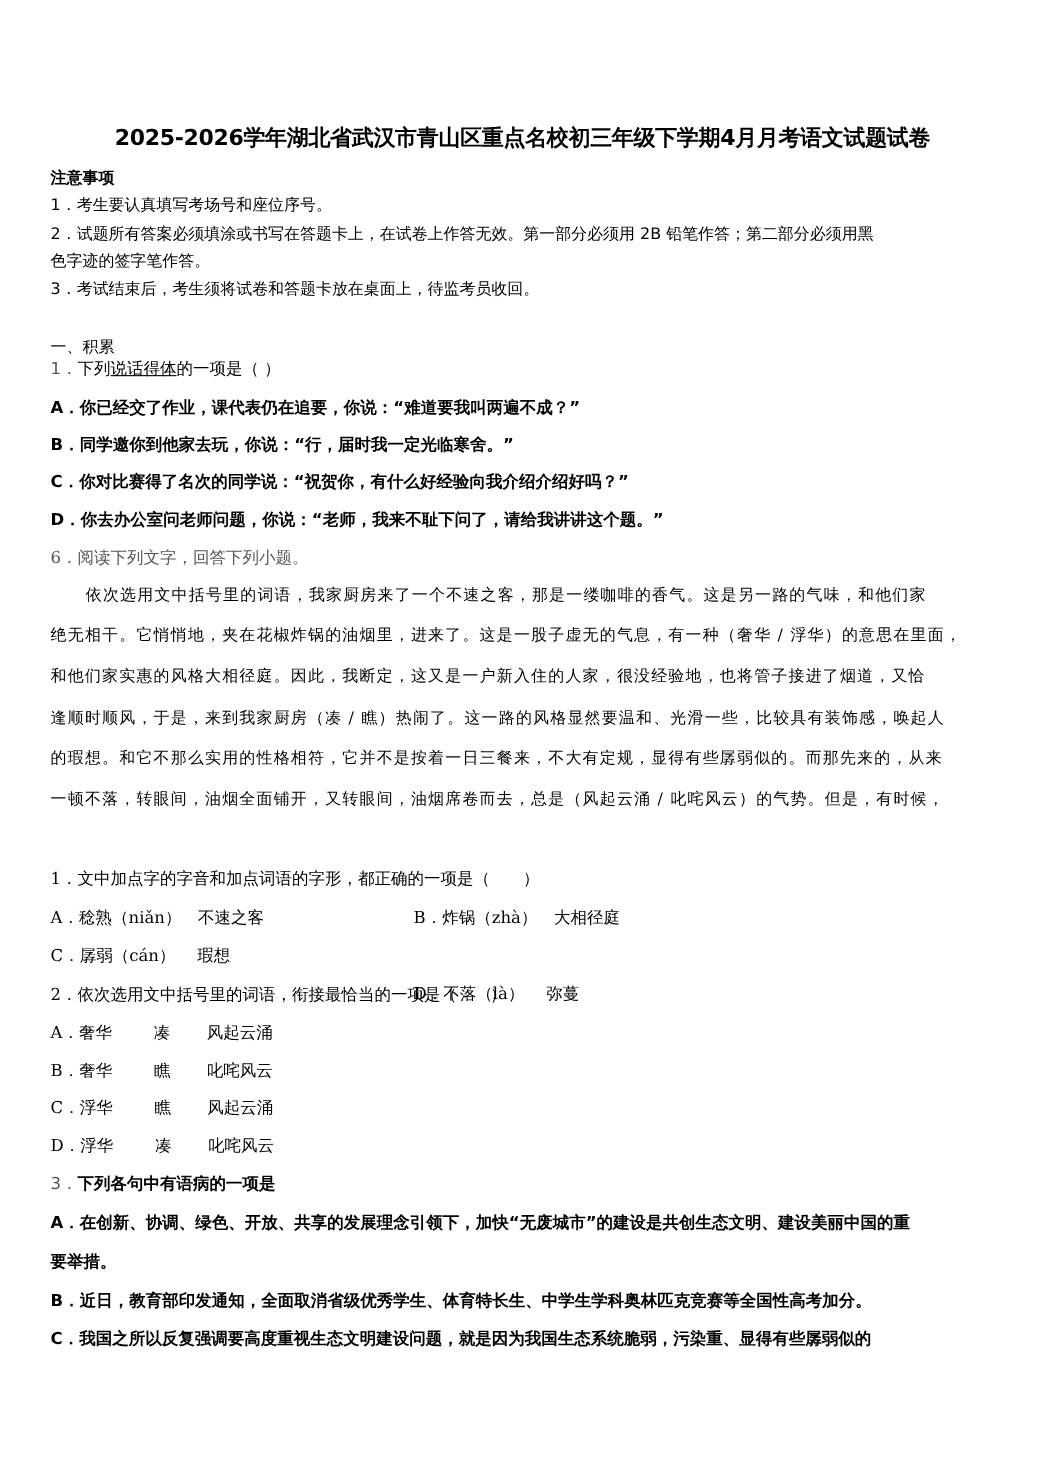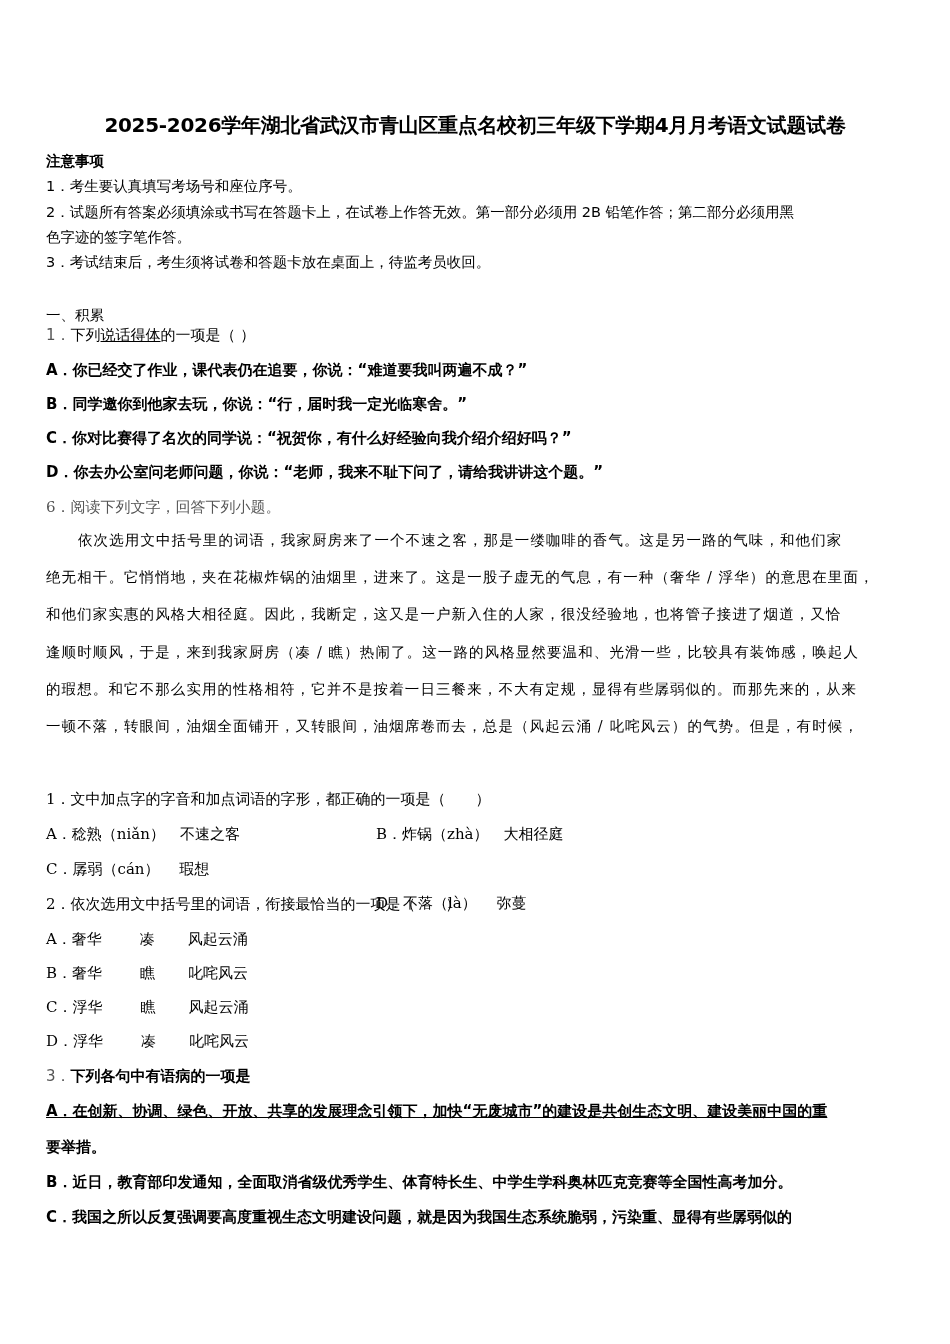--- a/index.html
+++ b/index.html
@@ -72,18 +72,18 @@
   <div class="line" style="top:998px;">
     <span>C．</span><span class="opt-word" style="width:48px;">浮华</span><span class="opt-word" style="width:48px; margin-left:20px;">瞧</span><span class="opt-word">风起云涌</span>
   </div>
   <div class="line" style="top:1032px;">
     <span>D．</span><span class="opt-word" style="width:48px;">浮华</span><span class="opt-word" style="width:48px; margin-left:20px;">凑</span><span class="opt-word">叱咤风云</span>
   </div>
 
   <div class="line sans" style="top:1067px;">
     <span class="gray">3．</span><span class="bold">下列各句中有语病的一项是</span>
   </div>
-  <div class="line sans bold" style="top:1102px;text-decoration:underline;">A．在创新、协调、绿色、开放、共享的发展理念引领下，加快“无废城市”的建设是共创生态文明、建设美丽中国的重</div>
+  <div class="line sans bold" style="top:1102px;">A．在创新、协调、绿色、开放、共享的发展理念引领下，加快“无废城市”的建设是共创生态文明、建设美丽中国的重</div>
   <div class="line sans bold" style="top:1138px;">要举措。</div>
   <div class="line sans bold" style="top:1173px;">B．近日，教育部印发通知，全面取消省级优秀学生、体育特长生、中学生学科奥林匹克竞赛等全国性高考加分。</div>
   <div class="line sans bold" style="top:1208px;">C．我国之所以反复强调要高度重视生态文明建设问题，就是因为我国生态系统脆弱，污染重、显得有些孱弱似的</div>
 
 </div>
 
 </body></html>

